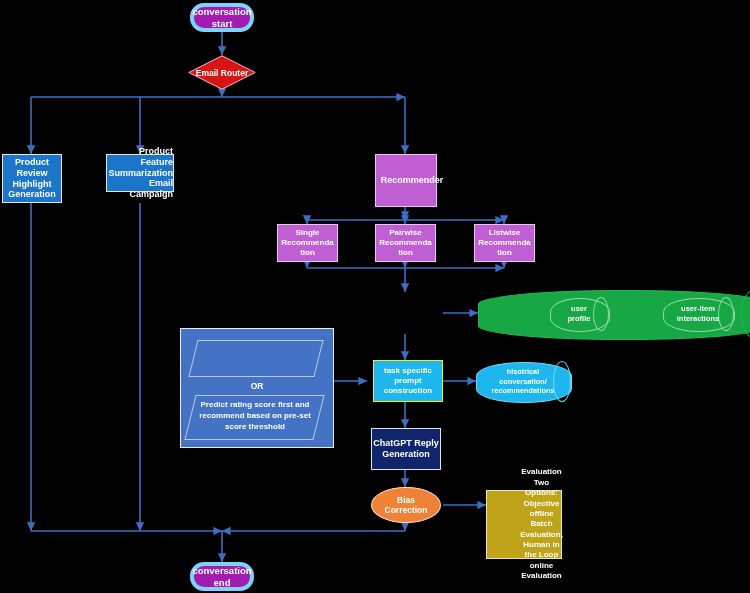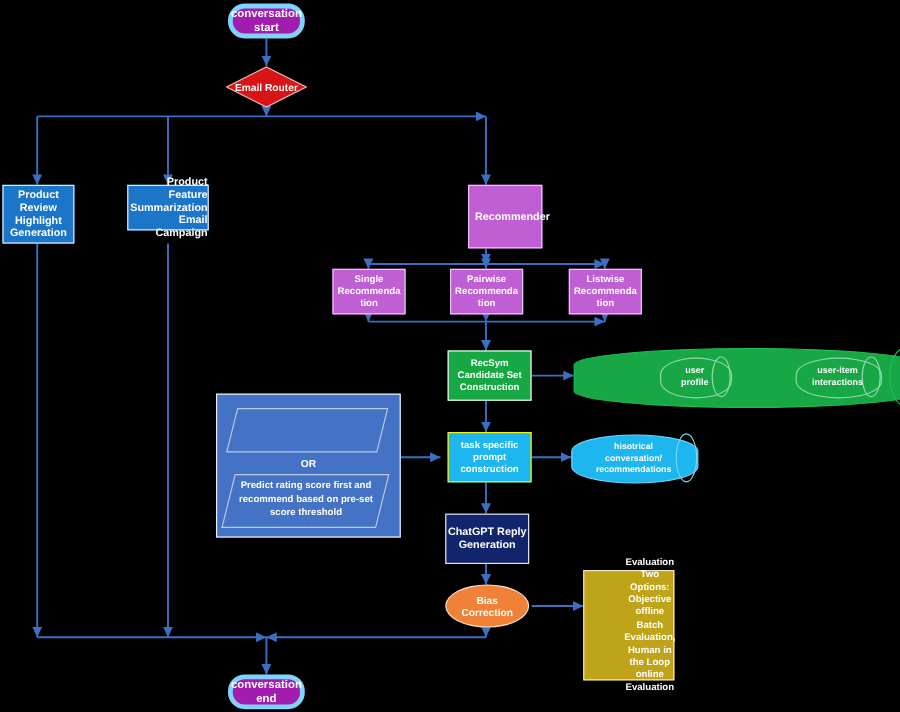--- a/index.html
+++ b/index.html
@@ -132,37 +132,36 @@
     <svg width="68" height="35" viewBox="0 0 68 35">
       <polygon points="34,0.8 67.2,17.5 34,34.2 0.8,17.5" fill="#d81414" stroke="#f0baba" stroke-width="1"></polygon>
     </svg>
     <div class="lbl">Email Router</div>
   </div>
 
   <div class="node blue" style="left:2px;top:154px;width:60px;height:49px;">Product Review<br>Highlight<br>Generation</div>
 
   <div class="node blue" style="left:106px;top:154px;width:68px;height:38px;text-align:right;">Product<br>Feature<br>Summarization<br>Email Campaign</div>
 
-  <div class="node purple big" style="left:390px;top:154px;width:62px;height:53px;padding-left:12px;">Recommender</div>
+  <div class="node purple big" style="left:375px;top:154px;width:62px;height:53px;padding-left:12px;">Recommender</div>
 
   <div class="node purple" style="left:277px;top:224px;width:61px;height:38px;">Single<br>Recommenda<br>tion</div>
 
   <div class="node purple" style="left:375px;top:224px;width:61px;height:38px;">Pairwise<br>Recommenda<br>tion</div>
 
   <div class="node purple" style="left:474px;top:224px;width:61px;height:38px;">Listwise<br>Recommenda<br>tion</div>
 
-  <div class="node green" style="left:373px;top:292px;width:70px;height:42px;">RecSym<br>Candidate Set<br>Construction</div>
 
   <div class="node cyan" style="left:373px;top:360px;width:70px;height:42px;">task specific<br>prompt<br>construction</div>
 
   <div class="node navy" style="left:371px;top:428px;width:70px;height:42px;">ChatGPT Reply<br>Generation</div>
 
   <div class="node ellipse" style="left:371px;top:487px;width:70px;height:36px;">Bias<br>Correction</div>
 
-  <div class="node gold" style="left:486px;top:475px;width:76px;height:92px;padding-left:35px;">Evaluation Two<br>Options:<br>Objective offline<br>Batch Evaluation,<br>Human in the Loop<br>online Evaluation</div>
+  <div class="node gold" style="left:486px;top:490px;width:76px;height:69px;padding-left:35px;">Evaluation Two<br>Options:<br>Objective offline<br>Batch Evaluation,<br>Human in the Loop<br>online Evaluation</div>
 
   <div class="node term" style="left:190px;top:562px;width:64px;height:29px;">conversation<br>end</div>
 
   <div class="cyl cyl-green" style="left:478px;top:290px;width:290px;height:48px;">
     <div class="body"></div>
     <div class="cap"></div>
   </div>
 
   <div class="cyl cyl-green-inner" style="left:508px;top:298px;width:58px;height:32px;margin-left:42px;">
     <div class="body"></div>
@@ -170,21 +169,21 @@
     <div class="txt" style="font-size:7.5px;padding-right:12px;">user<br>profile</div>
   </div>
 
 
   <div class="cyl cyl-green-inner" style="left:663px;top:298px;width:70px;height:32px;">
     <div class="body"></div>
     <div class="cap"></div>
     <div class="txt" style="font-size:7.5px;padding-right:12px;">user-item<br>interactions</div>
   </div>
 
-  <div class="cyl cyl-cyan" style="left:476px;top:362px;width:104px;height:39px;">
+  <div class="cyl cyl-cyan" style="left:476px;top:362px;width:94px;height:39px;">
     <div class="body"></div>
     <div class="cap"></div>
     <div class="txt" style="font-size:7.3px;padding-right:14px;">hisotrical<br>conversation/<br>recommendations</div>
   </div>
 
   <div class="panel" style="left:180px;top:328px;width:152px;height:118px;">
 
     <div class="para" style="left:12px;top:11px;width:124px;height:35px;"></div>
 
     <div class="ortxt" style="left:0;top:52px;width:152px;">OR</div>

